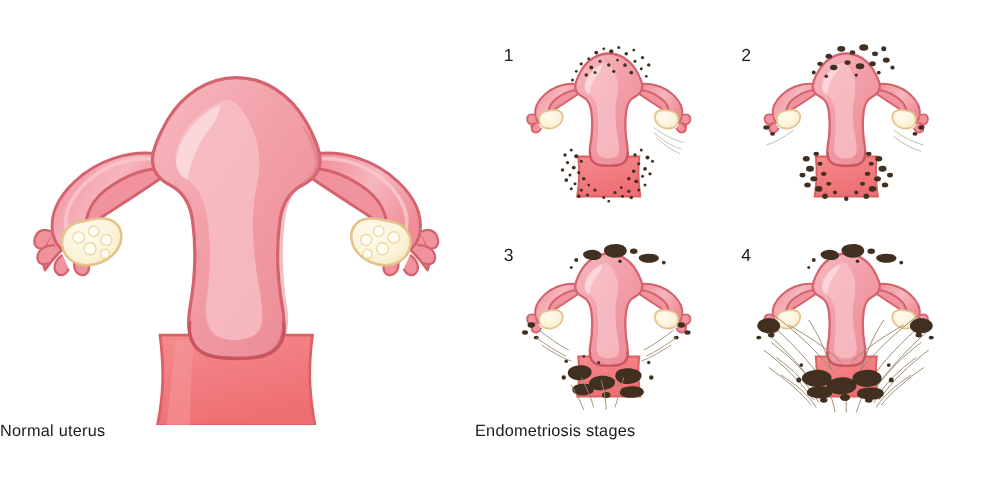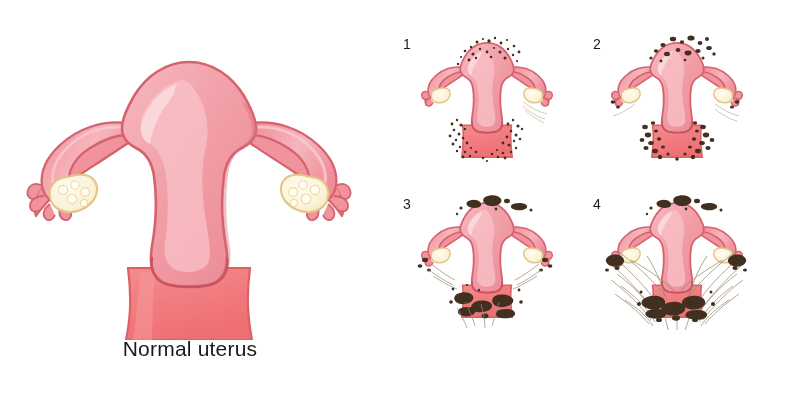--- a/index.html
+++ b/index.html
@@ -28,23 +28,22 @@
     left: 0px; top: 0px;
     width: 380px; height: 400px;
   }
   #stages-panel {
     left: 380px; top: 0px;
     width: 420px; height: 400px;
   }
   .caption {
     position: absolute;
     width: 100%;
-    text-align: center;
     font-family: "Liberation Sans", sans-serif;
-    font-size: 21px;
+    font-size: 13px;
     color: #1a1a1a;
     letter-spacing: 0.2px;
   }
   #normal-caption { top: 337px; left: 0; }
   #stages-caption { top: 337px; left: 0; }
   .stage-svg { display: block; }
   .stage-cell {
     position: absolute;
   }
   .stage-num {
@@ -512,20 +511,21 @@
           <path d="M24 66 C30 63 38 65 39 70 C40 75 32 78 26 76 C20 74 19 69 24 66 Z"></path>
           <ellipse cx="32" cy="78" rx="2.6" ry="2"></ellipse>
             <ellipse cx="22" cy="80" rx="2" ry="1.5"></ellipse>
           <path d="M158 66 C152 63 144 65 143 70 C142 75 150 78 156 76 C162 74 163 69 158 66 Z"></path>
           <ellipse cx="150" cy="78" rx="2.6" ry="2"></ellipse>
             <ellipse cx="160" cy="80" rx="2" ry="1.5"></ellipse>
         </g>
       </svg>
     </div>
 
+    <div class="caption" id="stages-caption">Endometriosis stages</div>
   </div>
 
   <div class="stage-num" id="stage-1-num">1</div>
   <div class="stage-num" id="stage-2-num">2</div>
   <div class="stage-num" id="stage-3-num">3</div>
   <div class="stage-num" id="stage-4-num">4</div>
 
 </div>
 
 </body></html>

